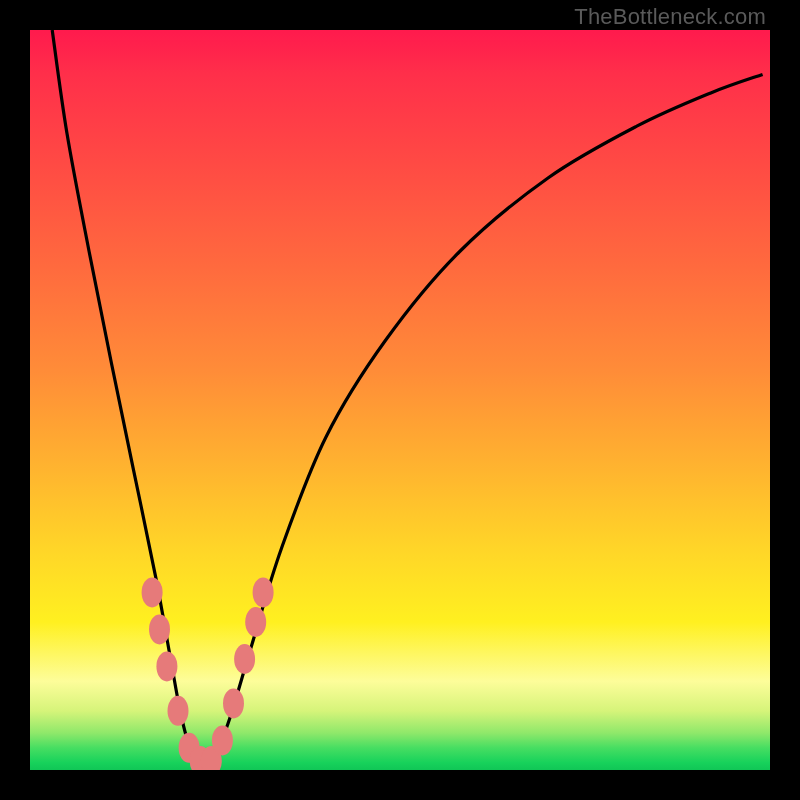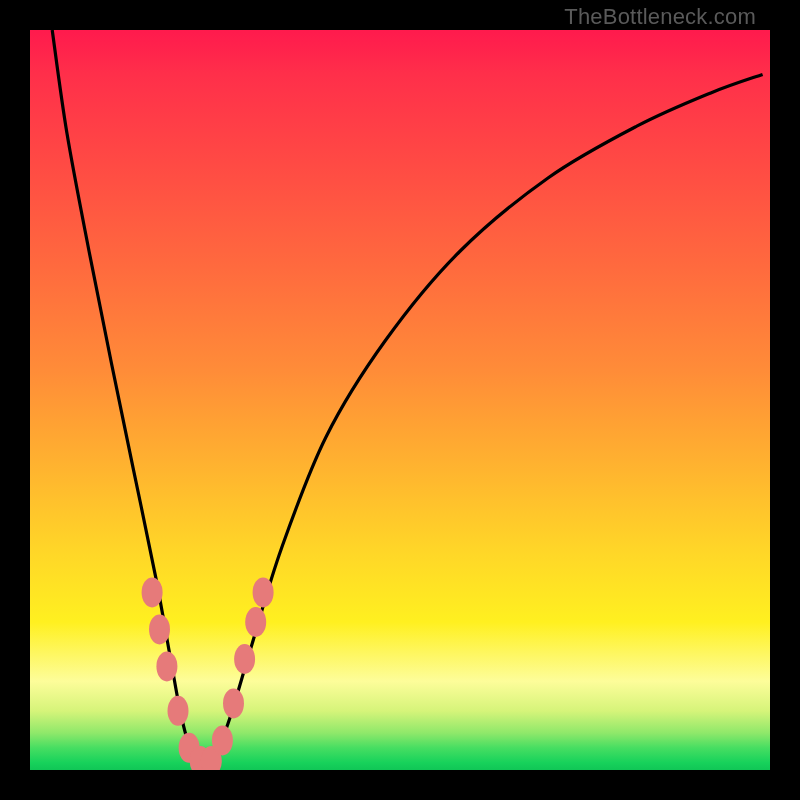--- a/index.html
+++ b/index.html
@@ -38,21 +38,21 @@
       #d6f47a 92%,
       #8fe86a 95%,
       #47de62 97%,
       #17d25b 99%,
       #10c656 100%
     );
   }
   .watermark {
     position: absolute;
     top: 4px;
-    right: 44px;
+    right: 34px;
     color: #5a5a5a;
     font-size: 22px;
     font-weight: 500;
     letter-spacing: 0.2px;
     user-select: none;
     pointer-events: none;
   }
   svg.curve {
     position: absolute;
     left: 0;

